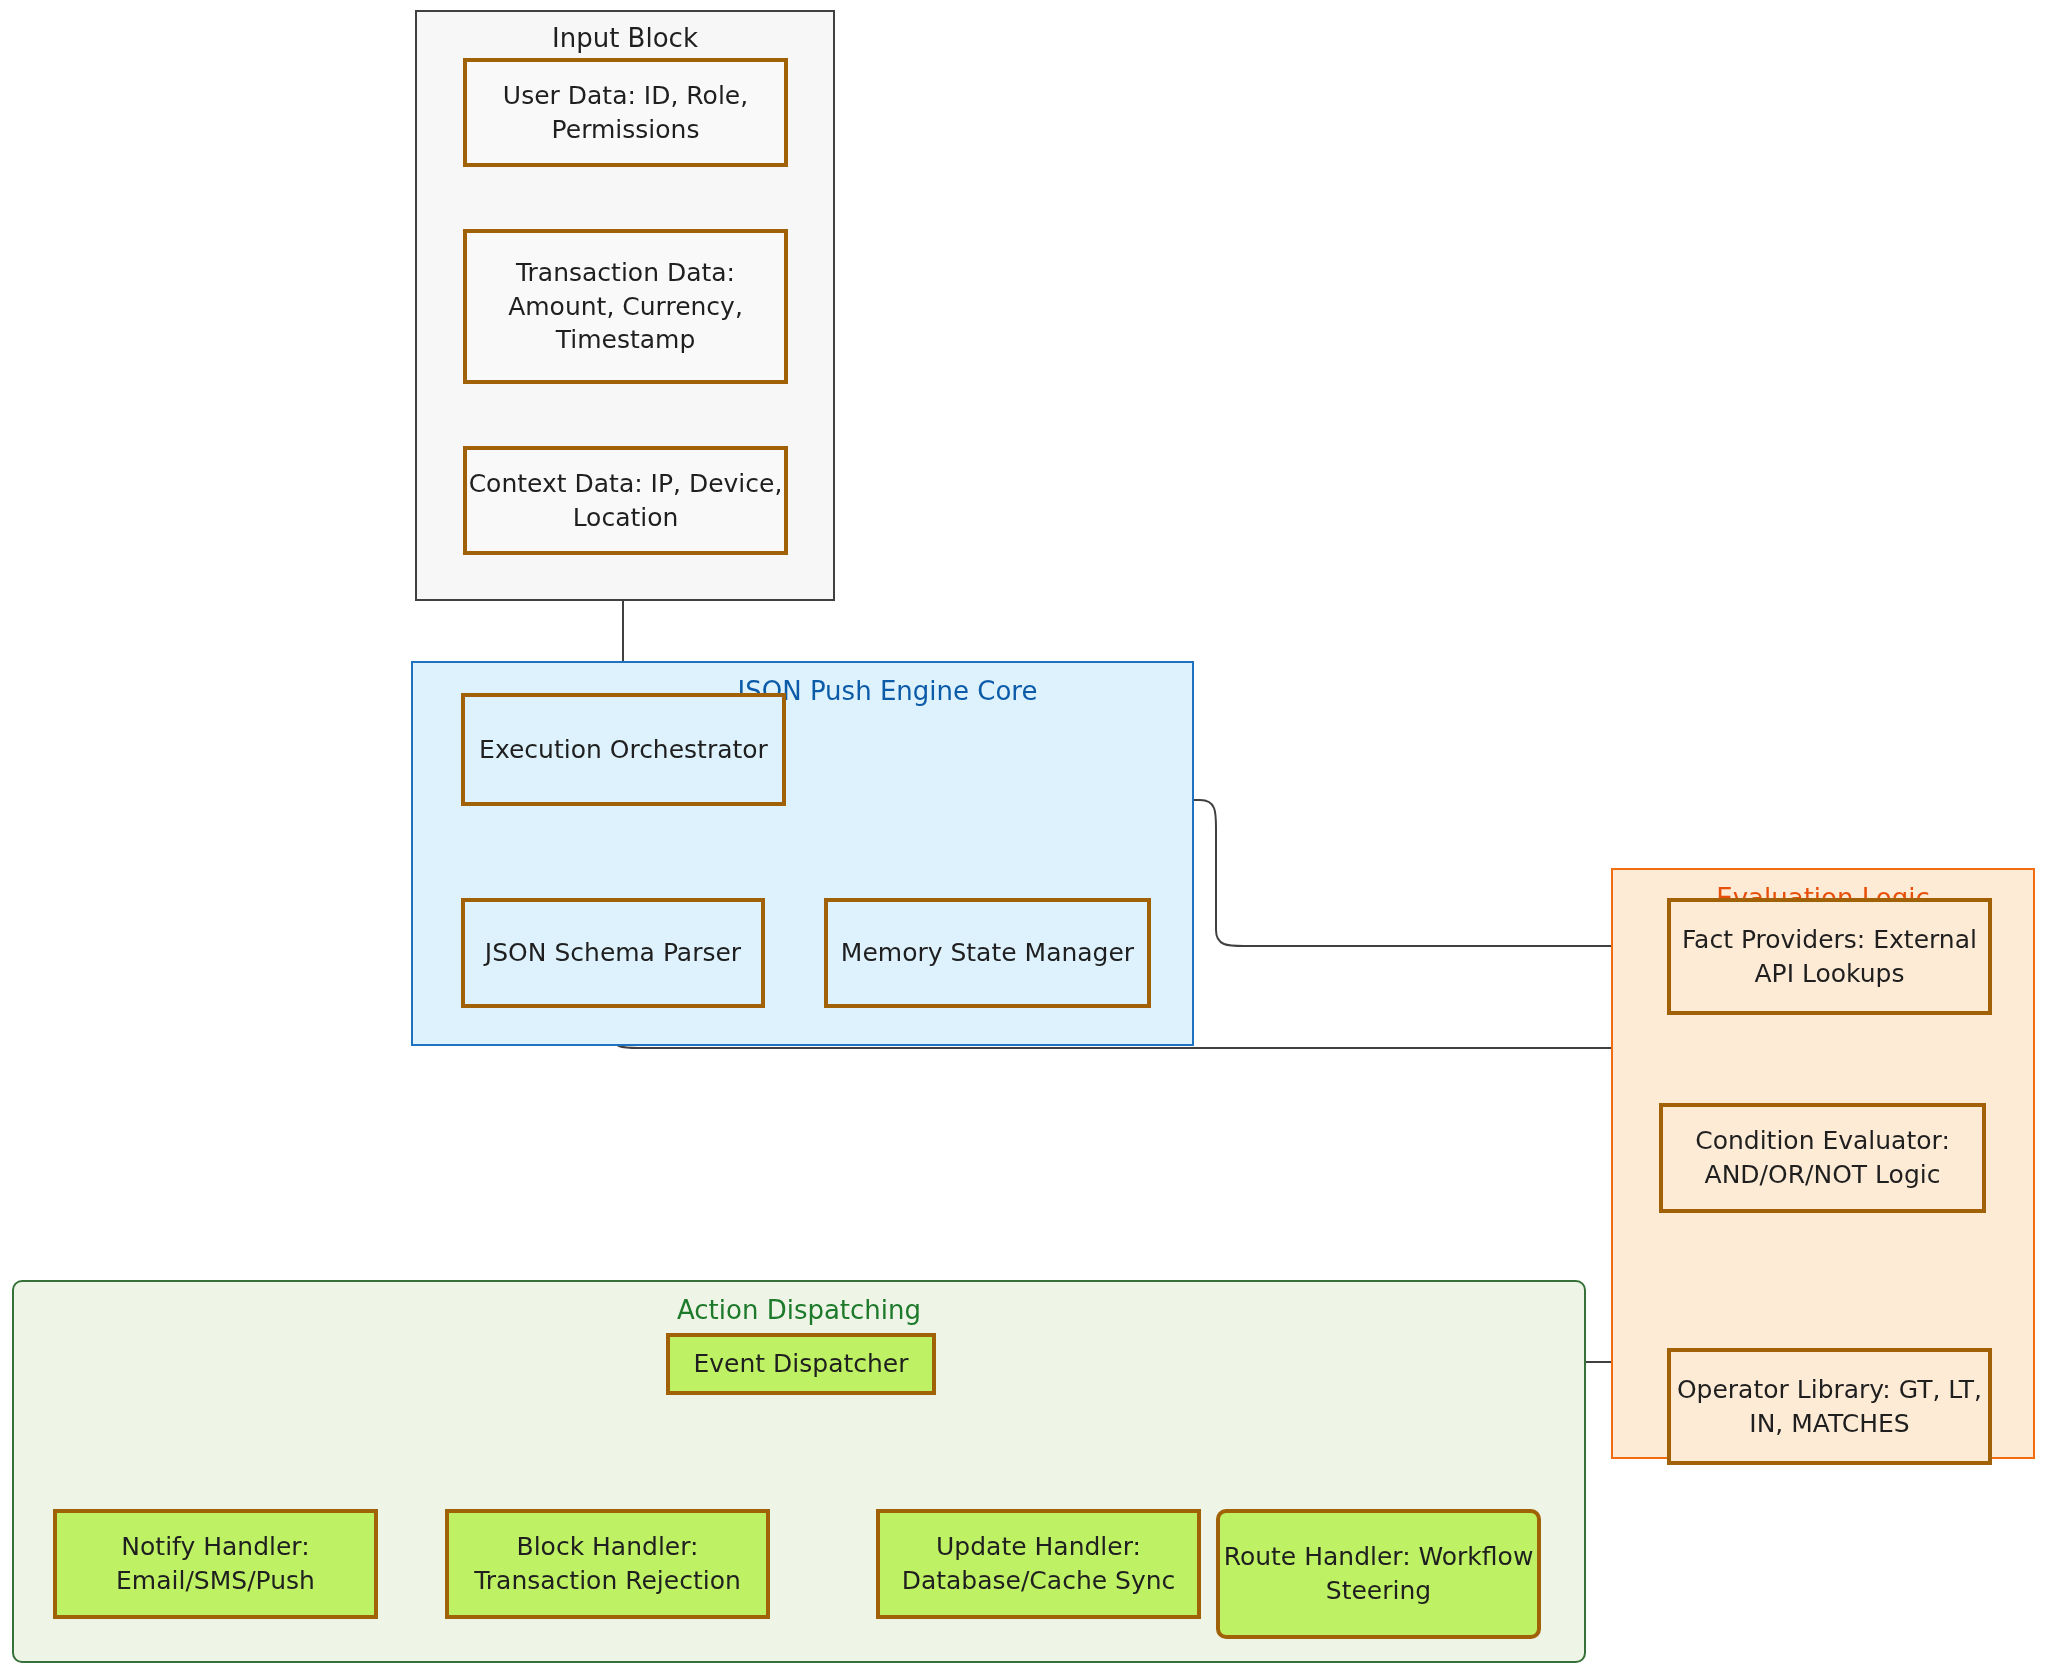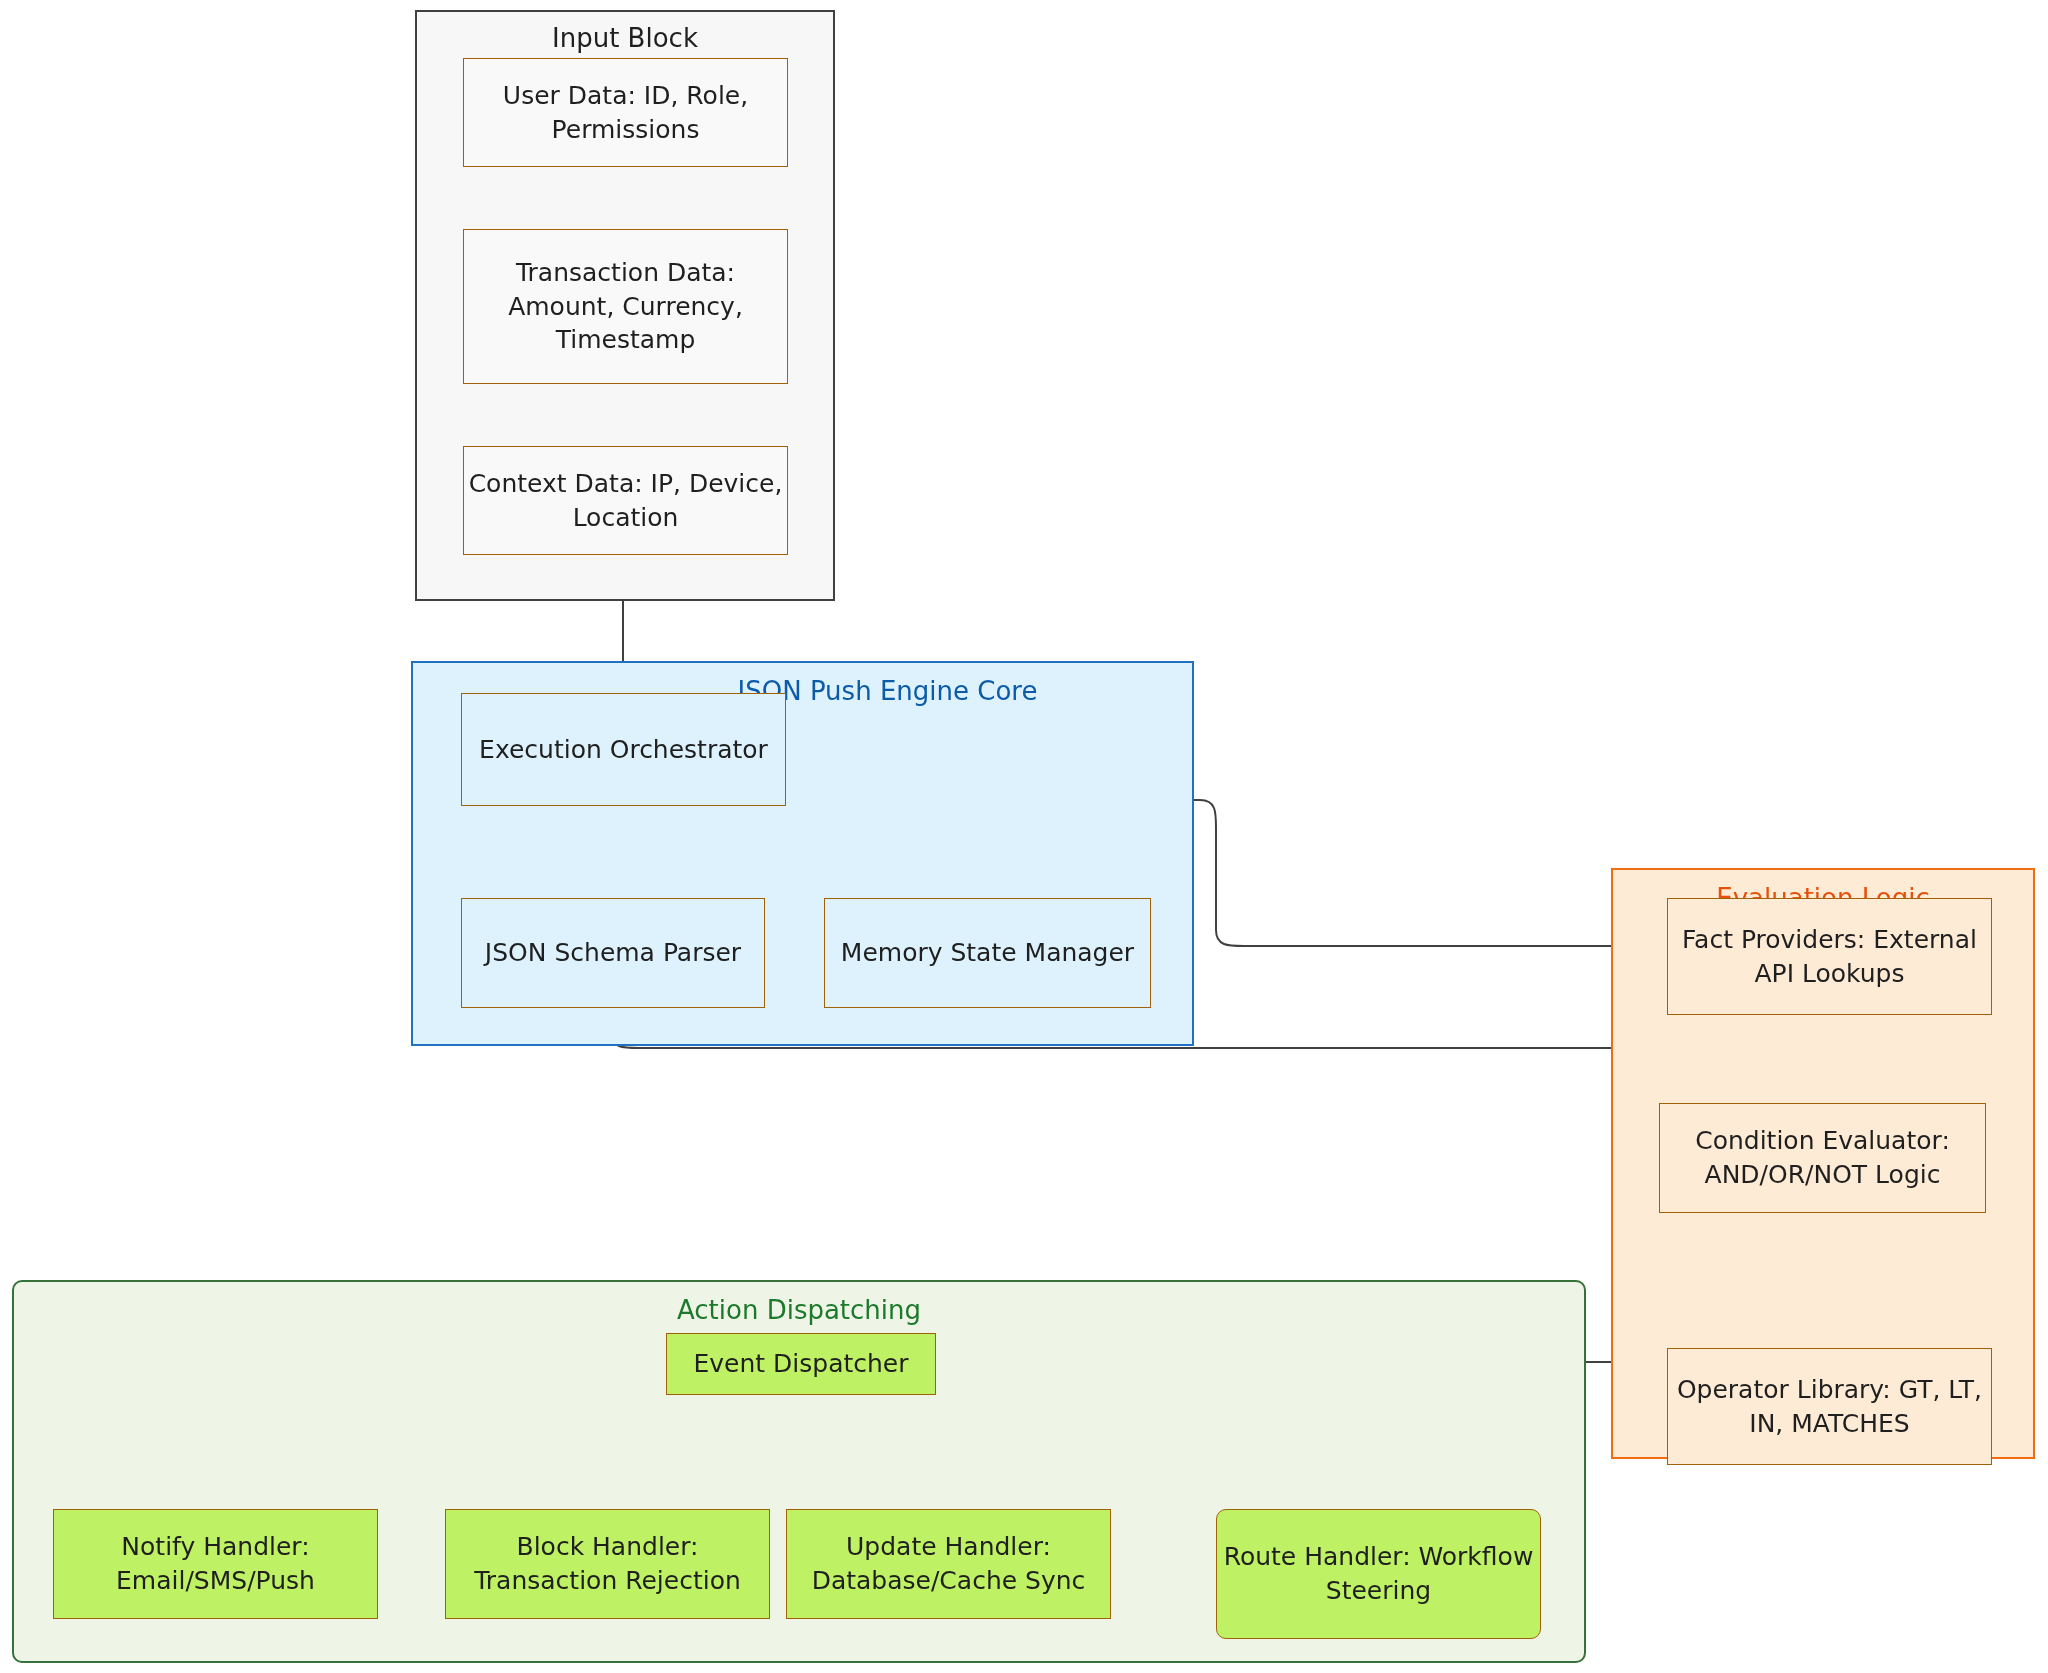--- a/index.html
+++ b/index.html
@@ -33,21 +33,21 @@
     left: 0;
     right: 0;
     text-align: center;
     font-size: 26px;
     line-height: 1.1;
     white-space: nowrap;
   }
   .node {
     position: absolute;
     box-sizing: border-box;
-    border: 1px solid #a16207;
+    border: 4px solid #a16207;
     display: flex;
     align-items: center;
     justify-content: center;
     text-align: center;
     color: #1f1f1f;
     font-size: 25px;
     line-height: 1.35;
     padding: 4px 0;
   }
   
@@ -128,16 +128,16 @@
   <div class="node n-eval" style="left:1667px; top:898px; width:325px; height:117px;">Fact Providers: External API Lookups</div>
   <div class="node n-eval" style="left:1659px; top:1103px; width:327px; height:110px;">Condition Evaluator: AND/OR/NOT Logic</div>
   <div class="node n-eval" style="left:1667px; top:1348px; width:325px; height:117px;">Operator Library: GT, LT, IN, MATCHES</div>
 
   <div class="cluster cl-action" style="left:12px; top:1280px; width:1574px; height:383px;">
     <div class="cluster-title" style="top:14px; left:650px; right:650px;">Action Dispatching</div>
   </div>
   <div class="node n-action" style="left:666px; top:1333px; width:270px; height:62px;">Event Dispatcher</div>
   <div class="node n-action" style="left:53px; top:1509px; width:325px; height:110px;">Notify Handler: Email/SMS/Push</div>
   <div class="node n-action" style="left:445px; top:1509px; width:325px; height:110px;">Block Handler: Transaction Rejection</div>
-  <div class="node n-action" style="left:786px; top:1509px; width:325px; height:110px;">Update Handler: Database/Cache Sync</div>
+  <div class="node n-action" style="left:876px; top:1509px; width:325px; height:110px;">Update Handler: Database/Cache Sync</div>
   <div class="node n-action" style="left:1216px; top:1509px; width:325px; height:130px;border-radius:10px;">Route Handler: Workflow Steering</div>
 
 </div>
 
 </body></html>

